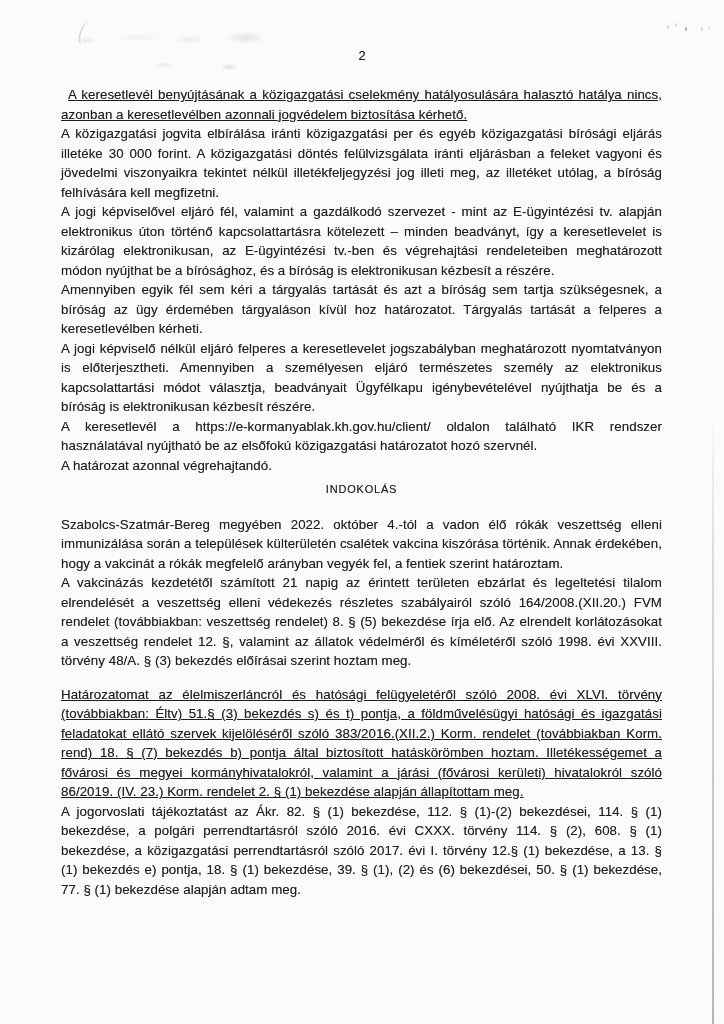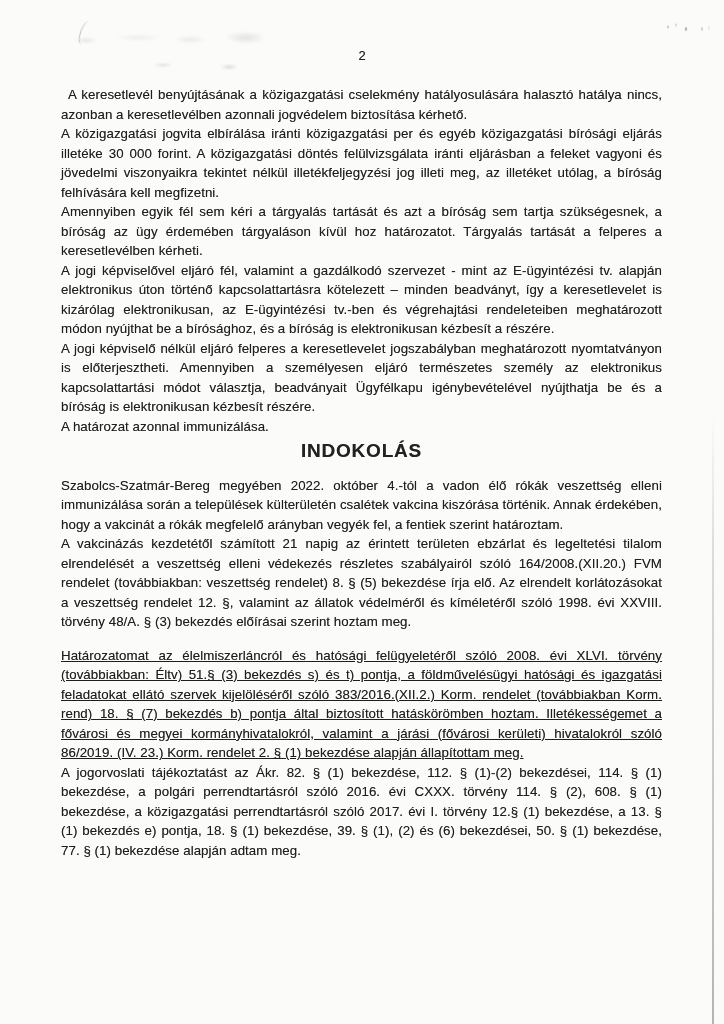--- a/index.html
+++ b/index.html
@@ -26,26 +26,26 @@
     top: 85px; left: 61px;
     width: 601px;
     font-size: 13.3px;
     line-height: 19.5px;
     letter-spacing: 0.05px;
     color: #1e1e1e;
     text-align: justify;
     text-shadow: 0 0 0.65px rgba(45,45,45,0.55);
   }
   .content p { margin: 0; }
-  .content p.indent-first { text-indent: 7px; }
+  .content p.indent-first { text-indent: 7px; text-decoration: underline; }
   .section-heading {
     margin: 5px 0 15px 0;
     text-align: center;
-    font-size: 19px;
-    font-weight: 700;
+    font-size: 11px;
+    font-weight: 400;
     letter-spacing: 0.8px;
     color: #222;
   }
   .gap-before { margin-top: 14px !important; text-decoration: underline; }
 
   
   .smudge-tl {
     position: absolute; left: 62px; top: 25px; width: 200px; height: 28px;
     background:
       radial-gradient(16px 5px at 12% 55%, rgba(120,120,120,0.30), transparent 70%),
@@ -102,24 +102,25 @@
   <div class="smudge-dot-a"></div>
   <div class="smudge-dot-b"></div>
   <div class="marks-tr"></div>
   <div class="edge-line-right"></div>
 
   <div class="page-number">2</div>
 
   <div class="content">
     <p class="indent-first">A keresetlevél benyújtásának a közigazgatási cselekmény hatályosulására halasztó hatálya nincs, azonban a keresetlevélben azonnali jogvédelem biztosítása kérhető.</p>
     <p>A közigazgatási jogvita elbírálása iránti közigazgatási per és egyéb közigazgatási bírósági eljárás illetéke 30 000 forint. A közigazgatási döntés felülvizsgálata iránti eljárásban a feleket vagyoni és jövedelmi viszonyaikra tekintet nélkül illetékfeljegyzési jog illeti meg, az illetéket utólag, a bíróság felhívására kell megfizetni.</p>
+    <p>A jogi képviselővel eljáró fél, valamint a gazdálkodó szervezet - mint az E-ügyintézési tv. alapján elektronikus úton történő kapcsolattartásra kötelezett – minden beadványt, így a keresetlevelet is kizárólag elektronikusan, az E-ügyintézési tv.-ben és végrehajtási rendeleteiben meghatározott módon nyújthat be a bírósághoz, és a bíróság is elektronikusan kézbesít a részére.</p>
     <p>Amennyiben egyik fél sem kéri a tárgyalás tartását és azt a bíróság sem tartja szükségesnek, a bíróság az ügy érdemében tárgyaláson kívül hoz határozatot. Tárgyalás tartását a felperes a keresetlevélben kérheti.</p>
-    <p>A jogi képviselővel eljáró fél, valamint a gazdálkodó szervezet - mint az E-ügyintézési tv. alapján elektronikus úton történő kapcsolattartásra kötelezett – minden beadványt, így a keresetlevelet is kizárólag elektronikusan, az E-ügyintézési tv.-ben és végrehajtási rendeleteiben meghatározott módon nyújthat be a bírósághoz, és a bíróság is elektronikusan kézbesít a részére.</p>
     <p>A jogi képviselő nélkül eljáró felperes a keresetlevelet jogszabályban meghatározott nyomtatványon is előterjesztheti. Amennyiben a személyesen eljáró természetes személy az elektronikus kapcsolattartási módot választja, beadványait Ügyfélkapu igénybevételével nyújthatja be és a bíróság is elektronikusan kézbesít részére.</p>
-    <p>A határozat azonnal immunizálása.</p>
+    <p>A keresetlevél a https://e-kormanyablak.kh.gov.hu/client/ oldalon található IKR rendszer használatával nyújtható be az elsőfokú közigazgatási határozatot hozó szervnél.</p>
+    <p>A határozat azonnal végrehajtandó.</p>
 
     <div class="section-heading">INDOKOLÁS</div>
 
     <p>Szabolcs-Szatmár-Bereg megyében 2022. október 4.-tól a vadon élő rókák veszettség elleni immunizálása során a települések külterületén csalétek vakcina kiszórása történik. Annak érdekében, hogy a vakcinát a rókák megfelelő arányban vegyék fel, a fentiek szerint határoztam.</p>
     <p>A vakcinázás kezdetétől számított 21 napig az érintett területen ebzárlat és legeltetési tilalom elrendelését a veszettség elleni védekezés részletes szabályairól szóló 164/2008.(XII.20.) FVM rendelet (továbbiakban: veszettség rendelet) 8. § (5) bekezdése írja elő. Az elrendelt korlátozásokat a veszettség rendelet 12. §, valamint az állatok védelméről és kíméletéről szóló 1998. évi XXVIII. törvény 48/A. § (3) bekezdés előírásai szerint hoztam meg.</p>
 
     <p class="gap-before">Határozatomat az élelmiszerláncról és hatósági felügyeletéről szóló 2008. évi XLVI. törvény (továbbiakban: Éltv) 51.§ (3) bekezdés s) és t) pontja, a földművelésügyi hatósági és igazgatási feladatokat ellátó szervek kijelöléséről szóló 383/2016.(XII.2.) Korm. rendelet (továbbiakban Korm. rend) 18. § (7) bekezdés b) pontja által biztosított hatáskörömben hoztam. Illetékességemet a fővárosi és megyei kormányhivatalokról, valamint a járási (fővárosi kerületi) hivatalokról szóló 86/2019. (IV. 23.) Korm. rendelet 2. § (1) bekezdése alapján állapítottam meg.</p>
     <p>A jogorvoslati tájékoztatást az Ákr. 82. § (1) bekezdése, 112. § (1)-(2) bekezdései, 114. § (1) bekezdése, a polgári perrendtartásról szóló 2016. évi CXXX. törvény 114. § (2), 608. § (1) bekezdése, a közigazgatási perrendtartásról szóló 2017. évi I. törvény 12.§ (1) bekezdése, a 13. § (1) bekezdés e) pontja, 18. § (1) bekezdése, 39. § (1), (2) és (6) bekezdései, 50. § (1) bekezdése, 77. § (1) bekezdése alapján adtam meg.</p>
   </div>
 

